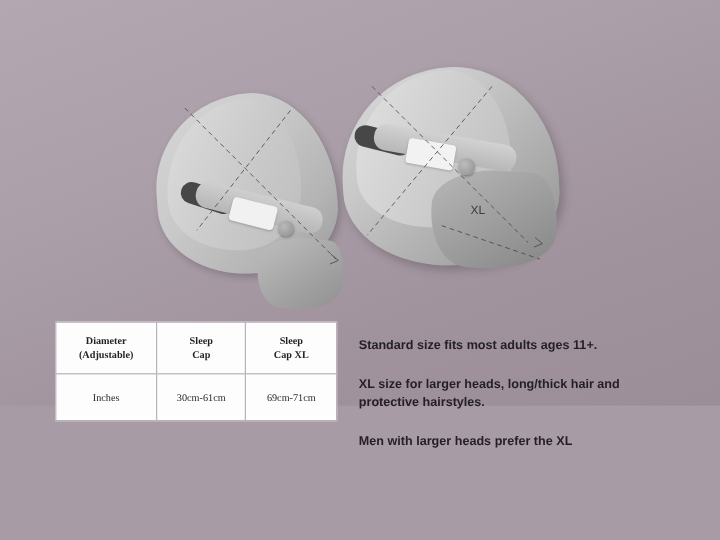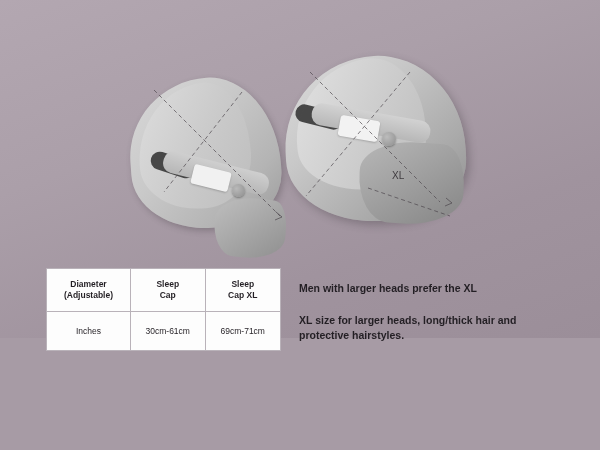--- a/index.html
+++ b/index.html
@@ -231,20 +231,21 @@
     font-size: 8.5px;
     color: #231f24;
   }
   .size-table td, .size-table th {
     border: 1px solid #b9b2b9;
     text-align: center;
     padding: 0;
     height: 38px;
     font-weight: normal;
     vertical-align: middle;
+    font-family: Liberation Serif, serif;
   }
   .size-table thead th {
     font-weight: bold;
     height: 42px;
     line-height: 1.35;
   }
   .size-table tbody tr td:first-child {
     font-weight: normal;
   }
   .col1 { width: 84px; }
@@ -332,17 +333,18 @@
     <tbody>
       <tr>
         <td>Inches</td>
         <td>30cm-61cm</td>
         <td>69cm-71cm</td>
       </tr>
     </tbody>
   </table>
 
   <div class="copy">
+    <p>Standard size fits most adults ages 11+.</p>
+    <p>XL size for larger heads, long/thick hair and protective hairstyles.</p>
     <p>Men with larger heads prefer the XL</p>
-    <p>XL size for larger heads, long/thick hair and protective hairstyles.</p>
   </div>
 
 </div>
 
 </body></html>

